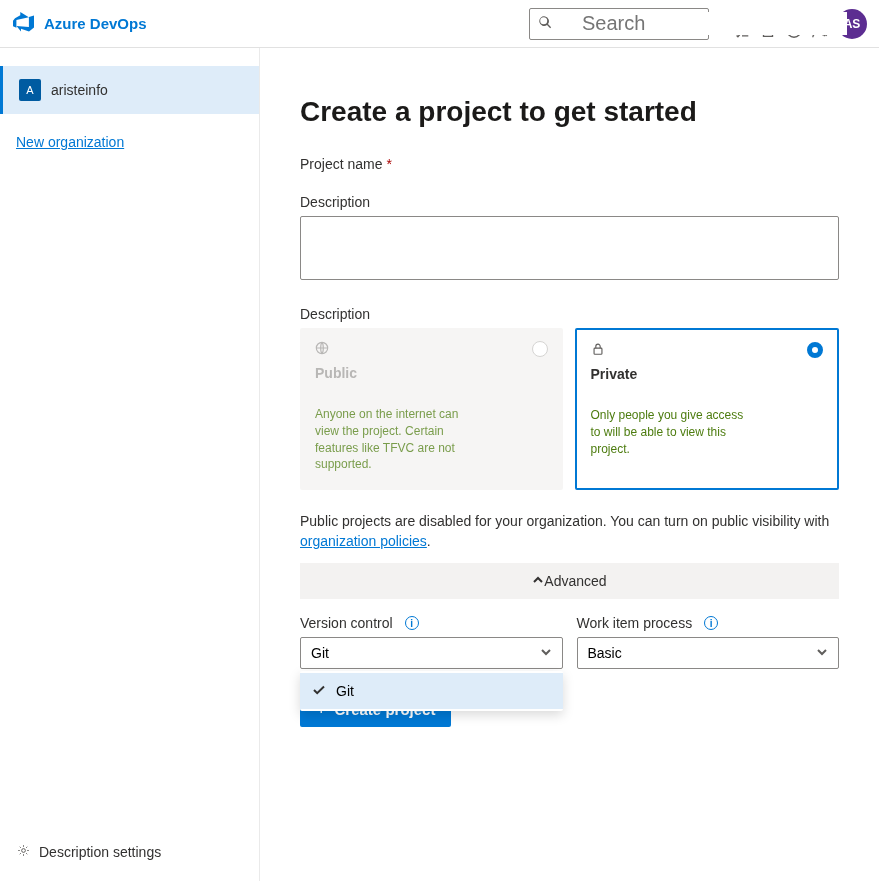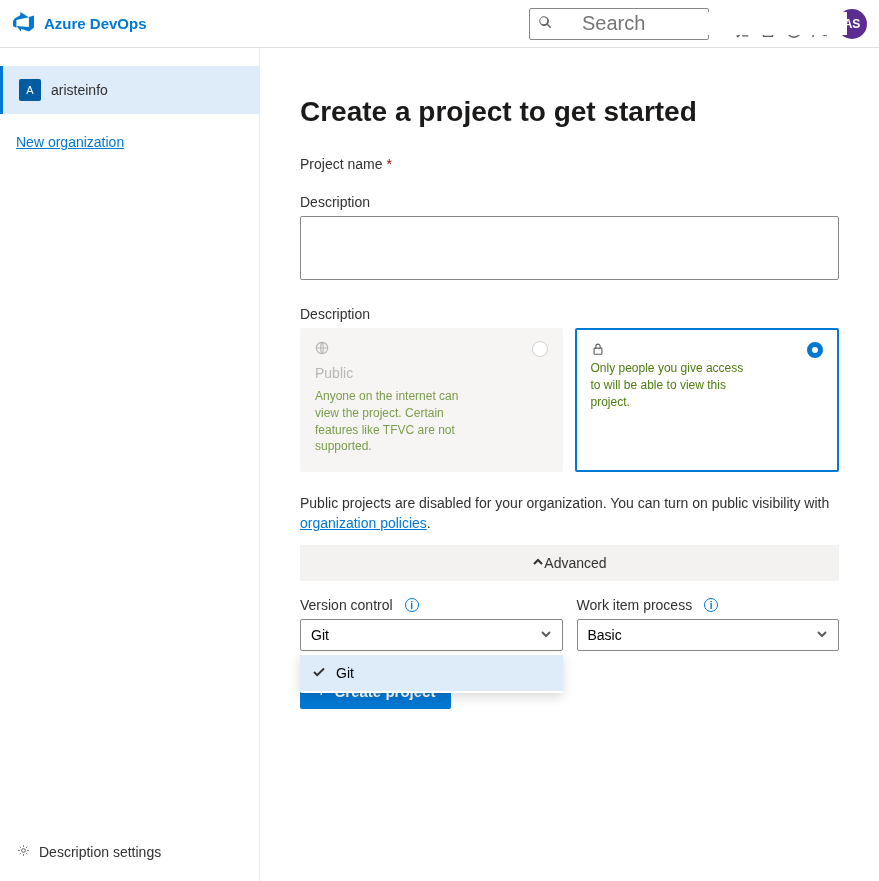--- a/index.html
+++ b/index.html
@@ -37,21 +37,21 @@
   .txt-input { width: 100%; height: 32px; border: 1px solid #8a8886; border-radius: 2px; padding: 0 10px; font-size: 14px; color: #323130; outline: none; }
   .txt-area { width: 100%; height: 64px; border: 1px solid #8a8886; border-radius: 2px; padding: 8px 10px; font-size: 14px; resize: none; outline: none; }
   .field { margin-bottom: 22px; }
 
   .vis-row { display: flex; gap: 12px; }
   .vis-card { flex: 1; border: 1px solid transparent; border-radius: 2px; padding: 12px 14px 16px 14px; position: relative; background: #f3f2f1; }
   .vis-card.sel { border: 2px solid #0078d4; background: #fff; }
   .vis-card.dis { opacity: 0.75; cursor: not-allowed; }
   .vis-card .icon-small svg { width: 14px; height: 14px; stroke:#605e5c; fill:none; stroke-width:1.3; }
   .vis-card.dis .icon-small svg { stroke:#a19f9d; }
-  .vis-title { font-size: 14px; margin-top: 6px; margin-bottom: 7px; color: #323130; }
+  .vis-title { font-size: 14px; margin-top: 6px; margin-bottom: 25px; color: #323130; font-weight: bold; }
   .vis-card.dis .vis-title { color: #a19f9d; }
   .vis-desc { font-size: 12px; color: #4d7c0f; line-height: 1.4; max-width: 165px;}
   .radio { position: absolute; top: 12px; right: 14px; width: 16px; height: 16px; border-radius: 50%; border: 1px solid #8a8886; }
   .radio.on { border: 5px solid #0078d4; background: #fff; }
   .radio.off { background: #fff; border-color: #c8c6c4; }
 
   .note { font-size: 14px; color: #323130; margin: 18px 0 6px 0; line-height: 1.4; }
   .note a { color: #0078d4; text-decoration: underline; }
 
   .adv-bar { width: 100%; height: 36px; background: #f3f2f1; display: flex; align-items: center; justify-content: center; gap: 0; font-size: 14px; color: #323130; cursor: pointer; margin-top: 12px; }
@@ -168,20 +168,21 @@
           <div class="vis-desc">Anyone on the internet can view the project. Certain features like TFVC are not supported.</div>
         </div>
         <div class="vis-card sel">
           <div class="radio on"></div>
           <span class="icon-small">
             <svg viewBox="0 0 16 16">
                 <rect x="3.5" y="7" width="9" height="7" rx="1"></rect>
                 <path d="M5.5 7V5a2.5 2.5 0 1 1 5 0v2"></path>
               </svg>
           </span>
+          <div class="vis-title">Private</div>
           <div class="vis-desc">Only people you give access to will be able to view this project.</div>
         </div>
       </div>
     </div>
 
     <div class="note">
       <span>Public projects are disabled for your organization. You can turn on public visibility with </span><a href="#">organization policies</a><span>.</span>
     </div>
 
     <div class="adv-bar">

